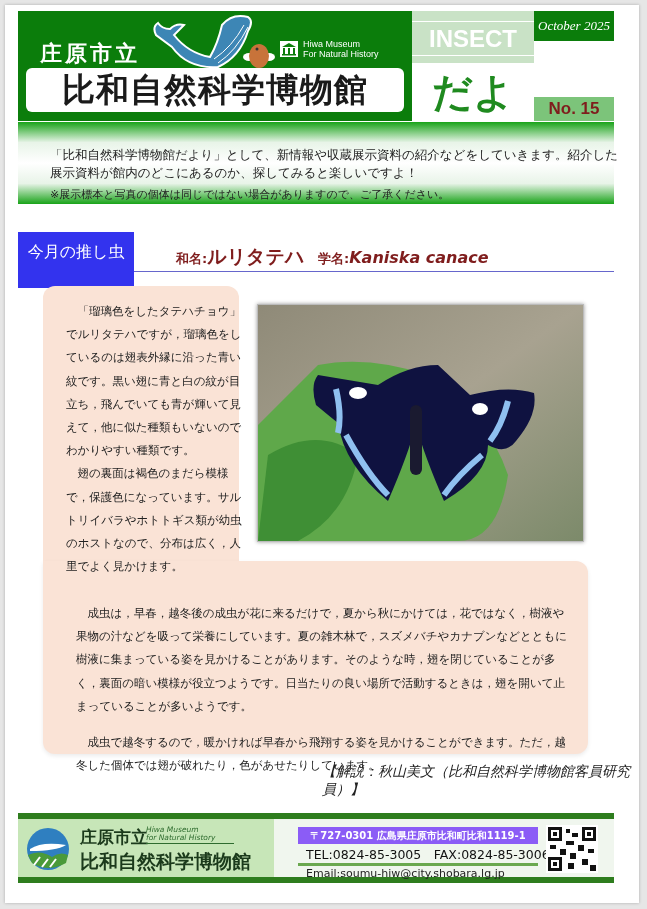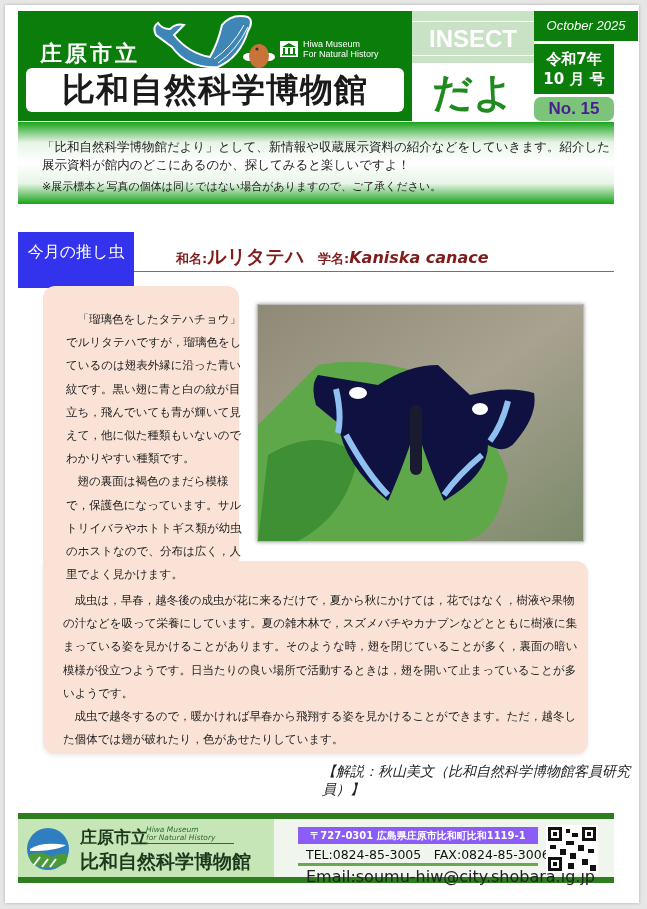--- a/index.html
+++ b/index.html
@@ -14,54 +14,54 @@
   .en-name{position:absolute;left:285px;top:28px;color:#fff;font-size:9px;line-height:10px;font-family:"Liberation Sans",sans-serif;}
   .title-box{position:absolute;left:8px;top:57px;width:378px;height:44px;background:#fff;border-radius:6px;}
   .title-box span{display:block;text-align:center;font-size:33px;font-weight:bold;line-height:44px;letter-spacing:1px;color:#1a1a1a;}
   .hdr-mid{position:absolute;left:412px;top:11px;width:122px;height:110px;background:#fff;}
   .insect{position:absolute;left:0;top:0;width:122px;height:52px;background:#c9e2c6;}
   .insect::before{content:"";position:absolute;left:0;top:10px;width:122px;height:1px;background:#fff;}
   .insect::after{content:"";position:absolute;left:0;top:44px;width:122px;height:1px;background:#fff;}
   .insect span{position:absolute;left:0;width:122px;top:14px;text-align:center;color:#fff;font-size:24px;font-weight:bold;font-family:"Liberation Sans",sans-serif;}
   .dayori{position:absolute;left:0;top:56px;width:122px;text-align:center;color:#1f8a1f;font-size:40px;font-weight:bold;line-height:50px;}
   .hdr-right{position:absolute;left:534px;top:11px;width:80px;height:110px;}
-  .month-en{position:absolute;left:0;top:0;width:104px;height:30px;background:#0b7d0b;color:#fff;font-style:italic;font-size:13px;text-align:center;line-height:30px;font-family:Liberation Sans, sans-serif;}
+  .month-en{position:absolute;left:0;top:0;width:80px;height:30px;background:#0b7d0b;color:#fff;font-style:italic;font-size:13px;text-align:center;line-height:30px;font-family:Liberation Serif, serif;}
   .issue-jp{position:absolute;left:0;top:33px;width:80px;height:50px;background:#0b7d0b;color:#fff;font-size:15px;font-weight:bold;text-align:center;line-height:20px;padding-top:5px;box-sizing:border-box;}
-  .issue-no{position:absolute;left:0;top:86px;width:80px;height:24px;background:#7cc47a;color:#4c1d95;font-size:17px;font-weight:bold;text-align:center;line-height:24px;font-family:"Liberation Sans",sans-serif;border-radius:7px;}
+  .issue-no{position:absolute;left:0;top:86px;width:80px;height:24px;background:#7cc47a;color:#7f1d1d;font-size:17px;font-weight:bold;text-align:center;line-height:24px;font-family:"Liberation Sans",sans-serif;}
   .intro{position:absolute;left:18px;top:122px;width:596px;height:82px;background:linear-gradient(#19a319 0%,#e8f4e8 25%,#fff 50%,#e8f4e8 75%,#19a319 100%);}
-  .intro p{margin:4px;position:absolute;left:20px;font-size:12.5px;color:#222;}
+  .intro p{margin:12px;position:absolute;left:20px;font-size:12.5px;color:#222;}
   .intro .p1{top:12px;width:570px;line-height:18px;}
   .intro .p2{top:53px;font-size:11px;text-align:center;}
   
   .sec-tab{position:absolute;left:18px;top:232px;width:116px;height:56px;background:#3333ee;color:#fff;font-size:16px;line-height:40px;text-align:center;}
   .sec-line{position:absolute;left:134px;top:271px;width:480px;height:1px;background:#6666cc;}
   .names{position:absolute;left:176px;top:244px;font-size:13px;color:#7f1d1d;font-weight:bold;}
   .names .wa{font-size:19px;}
   .names .sci{font-style:italic;font-size:16px;font-family:"DejaVu Sans",sans-serif;}
   
   .art-top{position:absolute;left:43px;top:286px;width:196px;height:300px;background:#fae3d6;border-radius:12px 12px 0 0;}
   .art-bot{position:absolute;left:43px;top:561px;width:545px;height:193px;background:#fae3d6;border-radius:0 12px 12px 12px;box-shadow:0 2px 4px rgba(0,0,0,.08);}
-  .col-text{position:absolute;left:66px;top:300px;width:180px;font-size:11.5px;line-height:23.2px;color:#222;margin-top:8px;}
+  .col-text{position:absolute;left:66px;top:300px;width:180px;font-size:11.5px;line-height:23.2px;color:#222;}
   .col-text p{margin:0;}
   .wide-text{position:absolute;left:63px;top:589px;width:520px;font-size:11.5px;line-height:23.2px;color:#222;}
-  .wide-text p{margin:0;text-indent:1em;}
+  .wide-text p{margin:13px;text-indent:1em;}
   .photo{position:absolute;left:257px;top:304px;width:325px;height:236px;border:1px solid #bbb;box-shadow:0 0 4px rgba(0,0,0,.4);overflow:hidden;}
   .credit{position:absolute;left:322px;top:763px;font-size:14px;color:#222;font-style:italic;}
   
   .foot{position:absolute;left:18px;top:813px;width:596px;height:70px;background:#f0f6ee;border-top:6px solid #2e7d1e;border-bottom:6px solid #2e7d1e;box-sizing:border-box;}
   .foot-left{position:absolute;left:0;top:0;width:256px;height:58px;background:#c7e6b8;}
   .foot-logo{position:absolute;left:8px;top:8px;width:44px;height:44px;}
   .foot-city{position:absolute;left:62px;top:7px;font-size:17px;font-weight:bold;color:#1b3a1b;}
   .foot-en{position:absolute;left:128px;top:7px;font-size:7.5px;line-height:8px;color:#2e6b2e;font-style:italic;}
   .foot-en-line{position:absolute;left:128px;top:24px;width:88px;height:1px;background:#2e6b2e;}
   .foot-name{position:absolute;left:62px;top:30px;font-size:19px;font-weight:bold;color:#1b3a1b;}
   .addr{position:absolute;left:280px;top:8px;width:240px;height:17px;background:#8b5cf6;color:#fff;font-size:10px;line-height:17px;text-align:center;font-weight:bold;}
   .tel{position:absolute;left:288px;top:28px;font-size:12.5px;color:#111;font-family:"DejaVu Sans",sans-serif;}
   .tel-line{position:absolute;left:280px;top:44px;width:240px;height:3px;background:#6aa84f;}
-  .email{position:absolute;left:288px;top:48px;font-size:16px;color:#222;}
+  .email{position:absolute;left:288px;top:48px;font-size:11px;color:#222;}
   .qr{position:absolute;left:528px;top:6px;width:52px;height:48px;}
 </style>
 </head>
 <body>
 
 <div class="page"></div>
 
 <div class="hdr-left">
   <span class="city">庄原市立</span>
   <svg class="whale" viewBox="0 0 110 56">
@@ -94,24 +94,20 @@
 
 <div class="hdr-mid">
   <div class="insect">
     <span>INSECT</span>
   </div>
   <div class="dayori">だより</div>
 </div>
 
 <div class="hdr-right">
   <div class="month-en">October 2025</div>
-  <div class="issue-jp">
-    <div>令和7年</div>
-    <div>10 月 号</div>
-  </div>
   <div class="issue-no">No. 15</div>
 </div>
 
 <div class="intro">
   <p class="p1">「比和自然科学博物館だより」として、新情報や収蔵展示資料の紹介などをしていきます。紹介した展示資料が館内のどこにあるのか、探してみると楽しいですよ！</p>
   <p class="p2">※展示標本と写真の個体は同じではない場合がありますので、ご了承ください。</p>
 </div>
 
 <div class="sec-tab">今月の推し虫</div>
 <div class="sec-line"></div>

